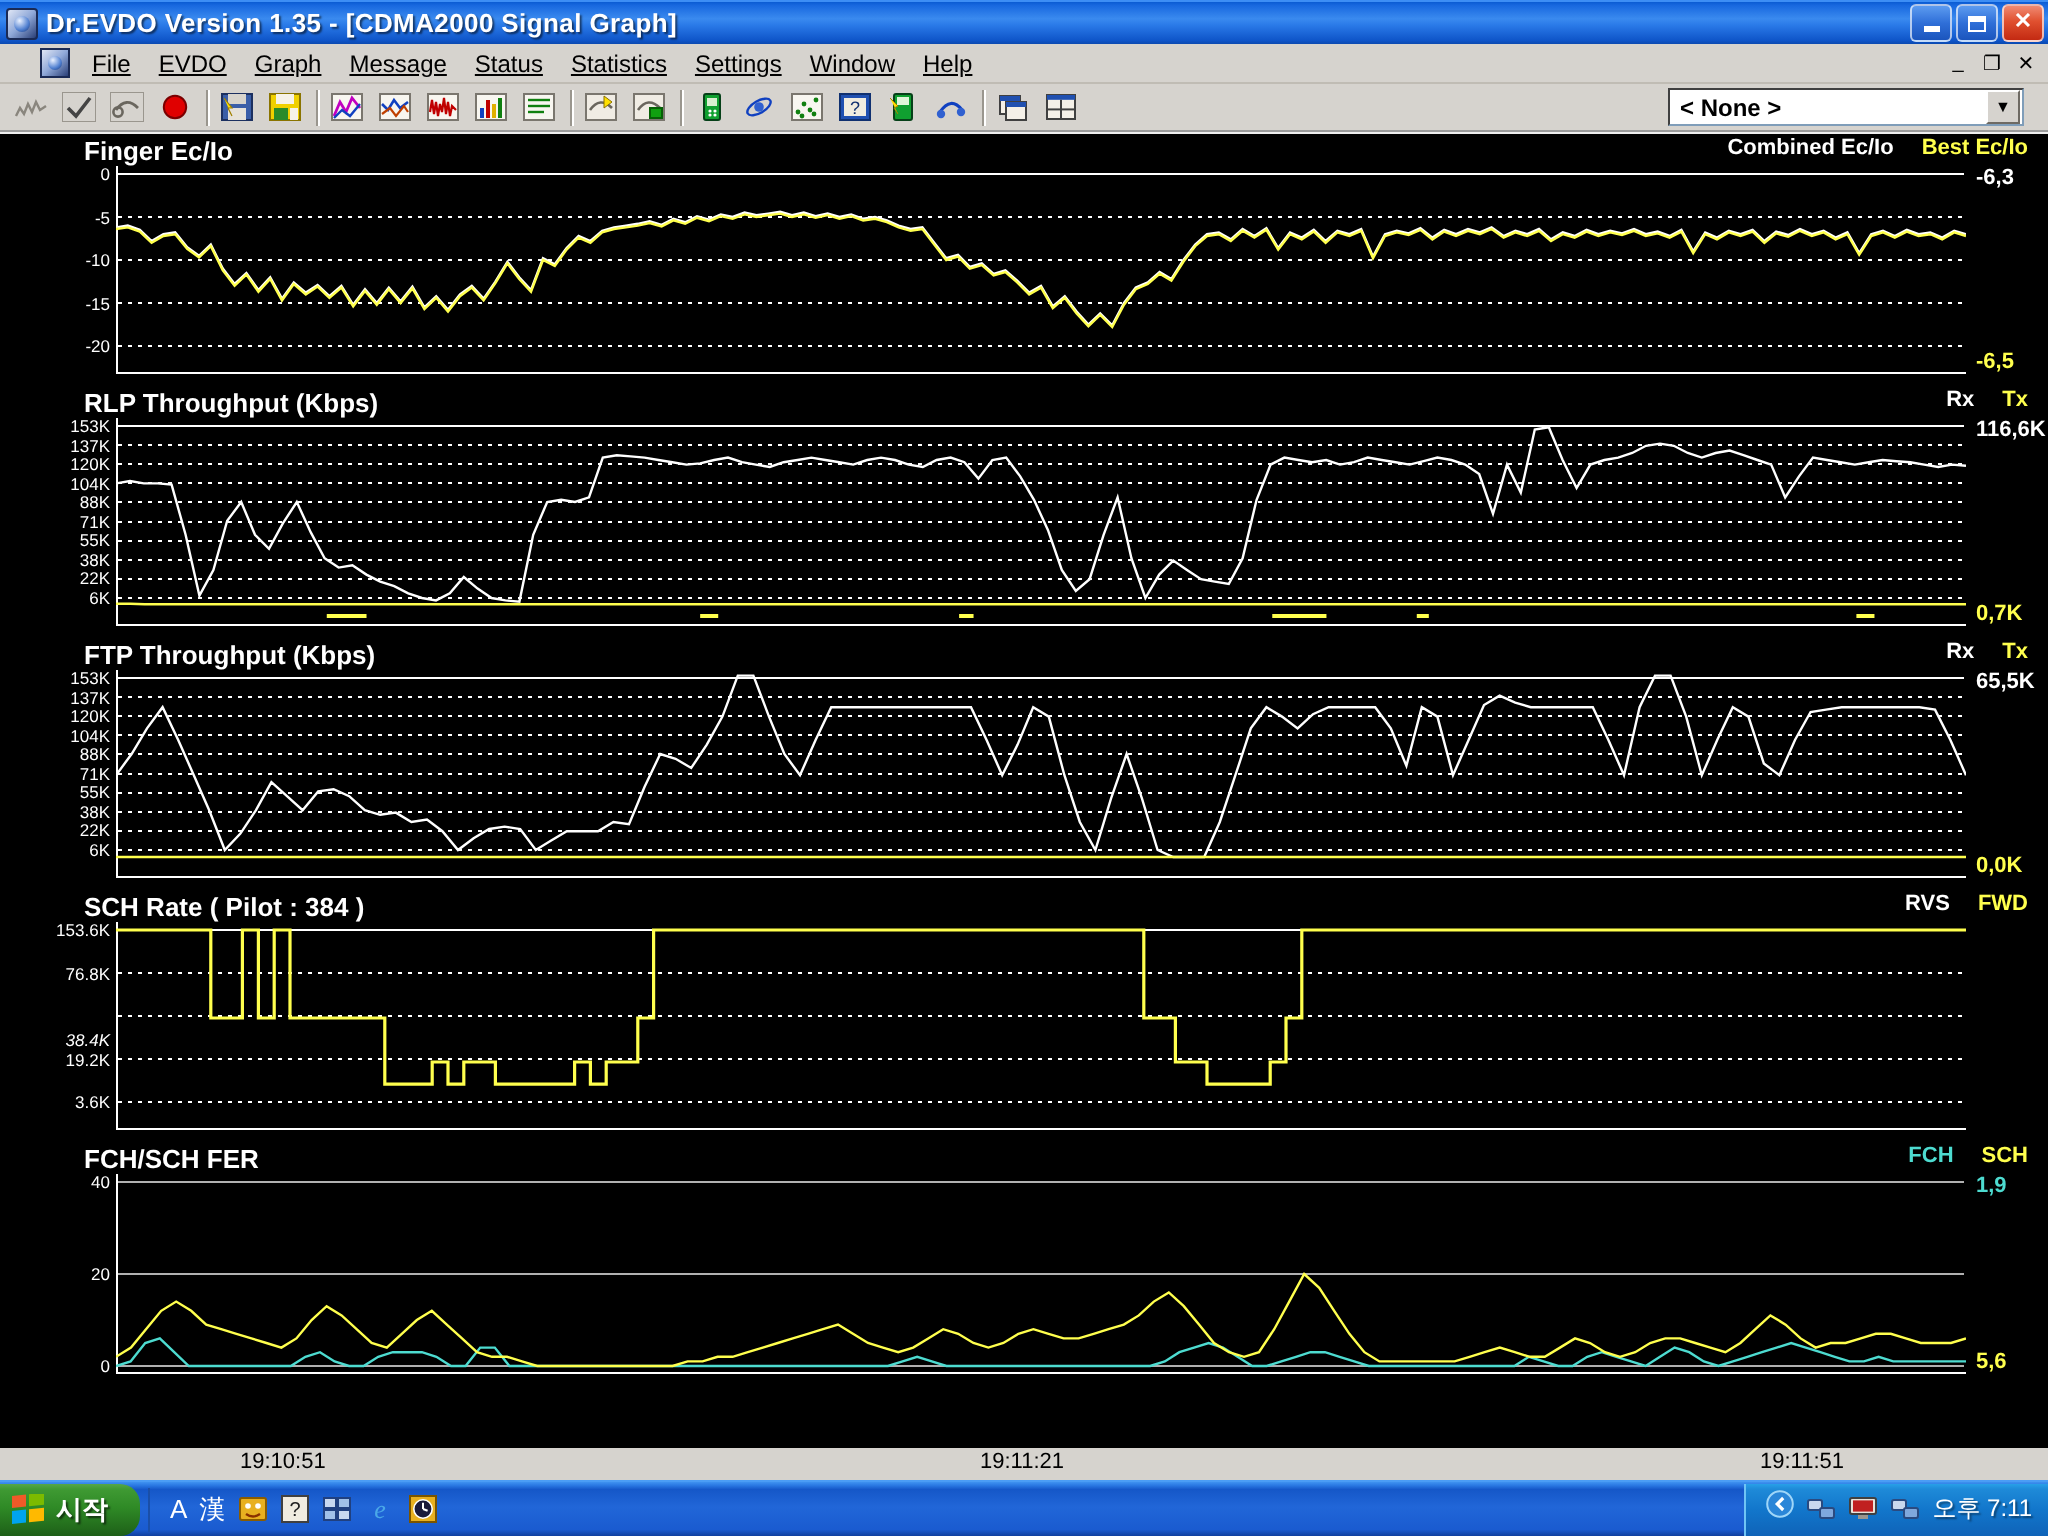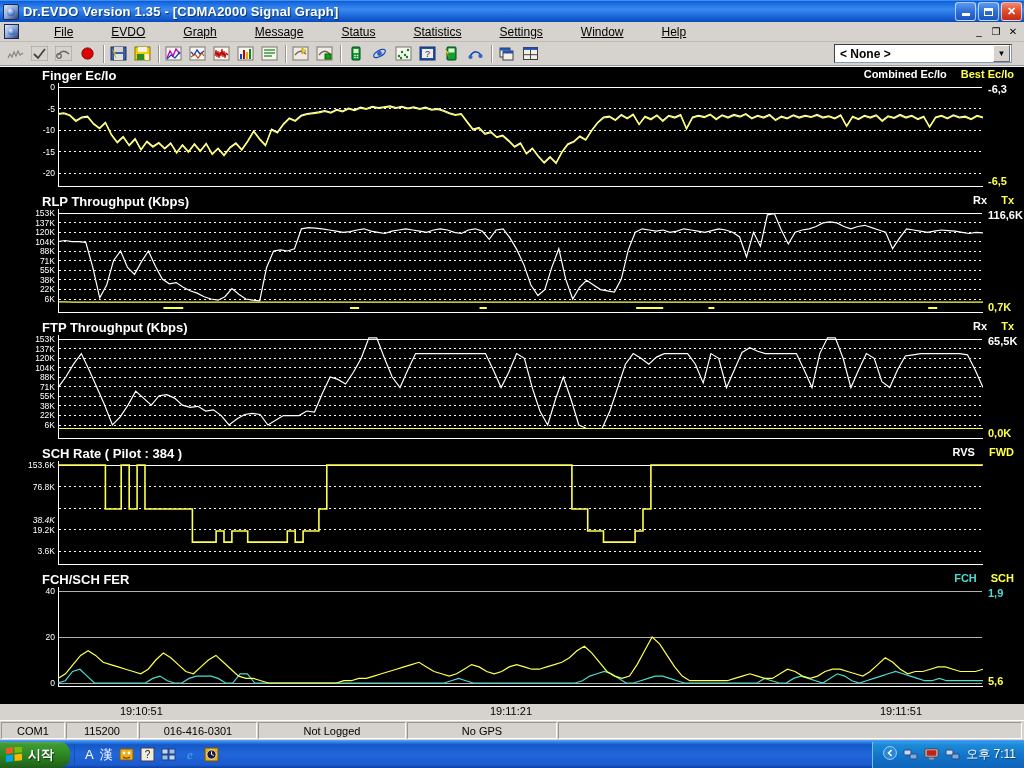--- a/index.html
+++ b/index.html
@@ -58,22 +58,21 @@
   #btn-close { background: linear-gradient(to bottom,#f08a72,#e0502f 45%,#c32a12); }
   .glyph-min { display:block; width:8px; height:3px; background:#fff; margin-top:6px; }
   .glyph-max { display:block; width:9px; height:8px; border:1.5px solid #fff; border-top-width:3px; }
 
   
   #menu-bar {
     height: 20px; flex: 0 0 20px;
     background: #d6d3ce;
     display: flex; align-items: center;
     border-bottom: 1px solid #c0bcb4;
-    padding-left: 4px;
-    gap: 24px;
+    padding-left: 20px;
   }
   #mdi-icon {
     width: 15px; height: 15px; margin-right: 4px;
     background: linear-gradient(135deg,#dfe6f5 0%,#8fa8d8 50%,#2a3f77 100%);
     border: 1px solid #1a2a55; flex: 0 0 15px; position: relative;
   }
   #mdi-icon::after {
     content: ""; position: absolute; left: 3px; top: 3px;
     width: 7px; height: 7px; border-radius: 50%;
     background: radial-gradient(circle at 35% 30%, #eaf1ff, #4f7fd0 60%, #14306e);
@@ -604,28 +603,20 @@
           </div>
         </div>
       </div>
     <div id="time-axis" style="background: rgb(214, 211, 206);">
         <span class="time-tick" style="left: 120px;">19:10:51</span>
         <span class="time-tick" style="left: 490px;">19:11:21</span>
         <span class="time-tick" style="left: 880px;">19:11:51</span>
       </div>
   </div>
 
-  <div id="status-bar">
-    <div class="status-cell" id="sc-com">COM1</div>
-    <div class="status-cell" id="sc-baud">115200</div>
-    <div class="status-cell" id="sc-phone">016-416-0301</div>
-    <div class="status-cell" id="sc-log">Not Logged</div>
-    <div class="status-cell" id="sc-gps">No GPS</div>
-    <div class="status-cell" id="sc-rest"></div>
-  </div>
 </div>
 
 <div id="taskbar">
   <div id="start-button">
     <svg width="17" height="16" viewBox="0 0 17 16">
         <g>
           <rect x="0" y="1" width="7" height="6" fill="#f05a28" transform="skewY(-6)"></rect>
           <rect x="8.5" y="1" width="7.5" height="6" fill="#7cbb00" transform="skewY(-6)"></rect>
           <rect x="0" y="8.5" width="7" height="6.5" fill="#00a4ef" transform="skewY(-6)"></rect>
           <rect x="8.5" y="8.5" width="7.5" height="6.5" fill="#ffb900" transform="skewY(-6)"></rect>

